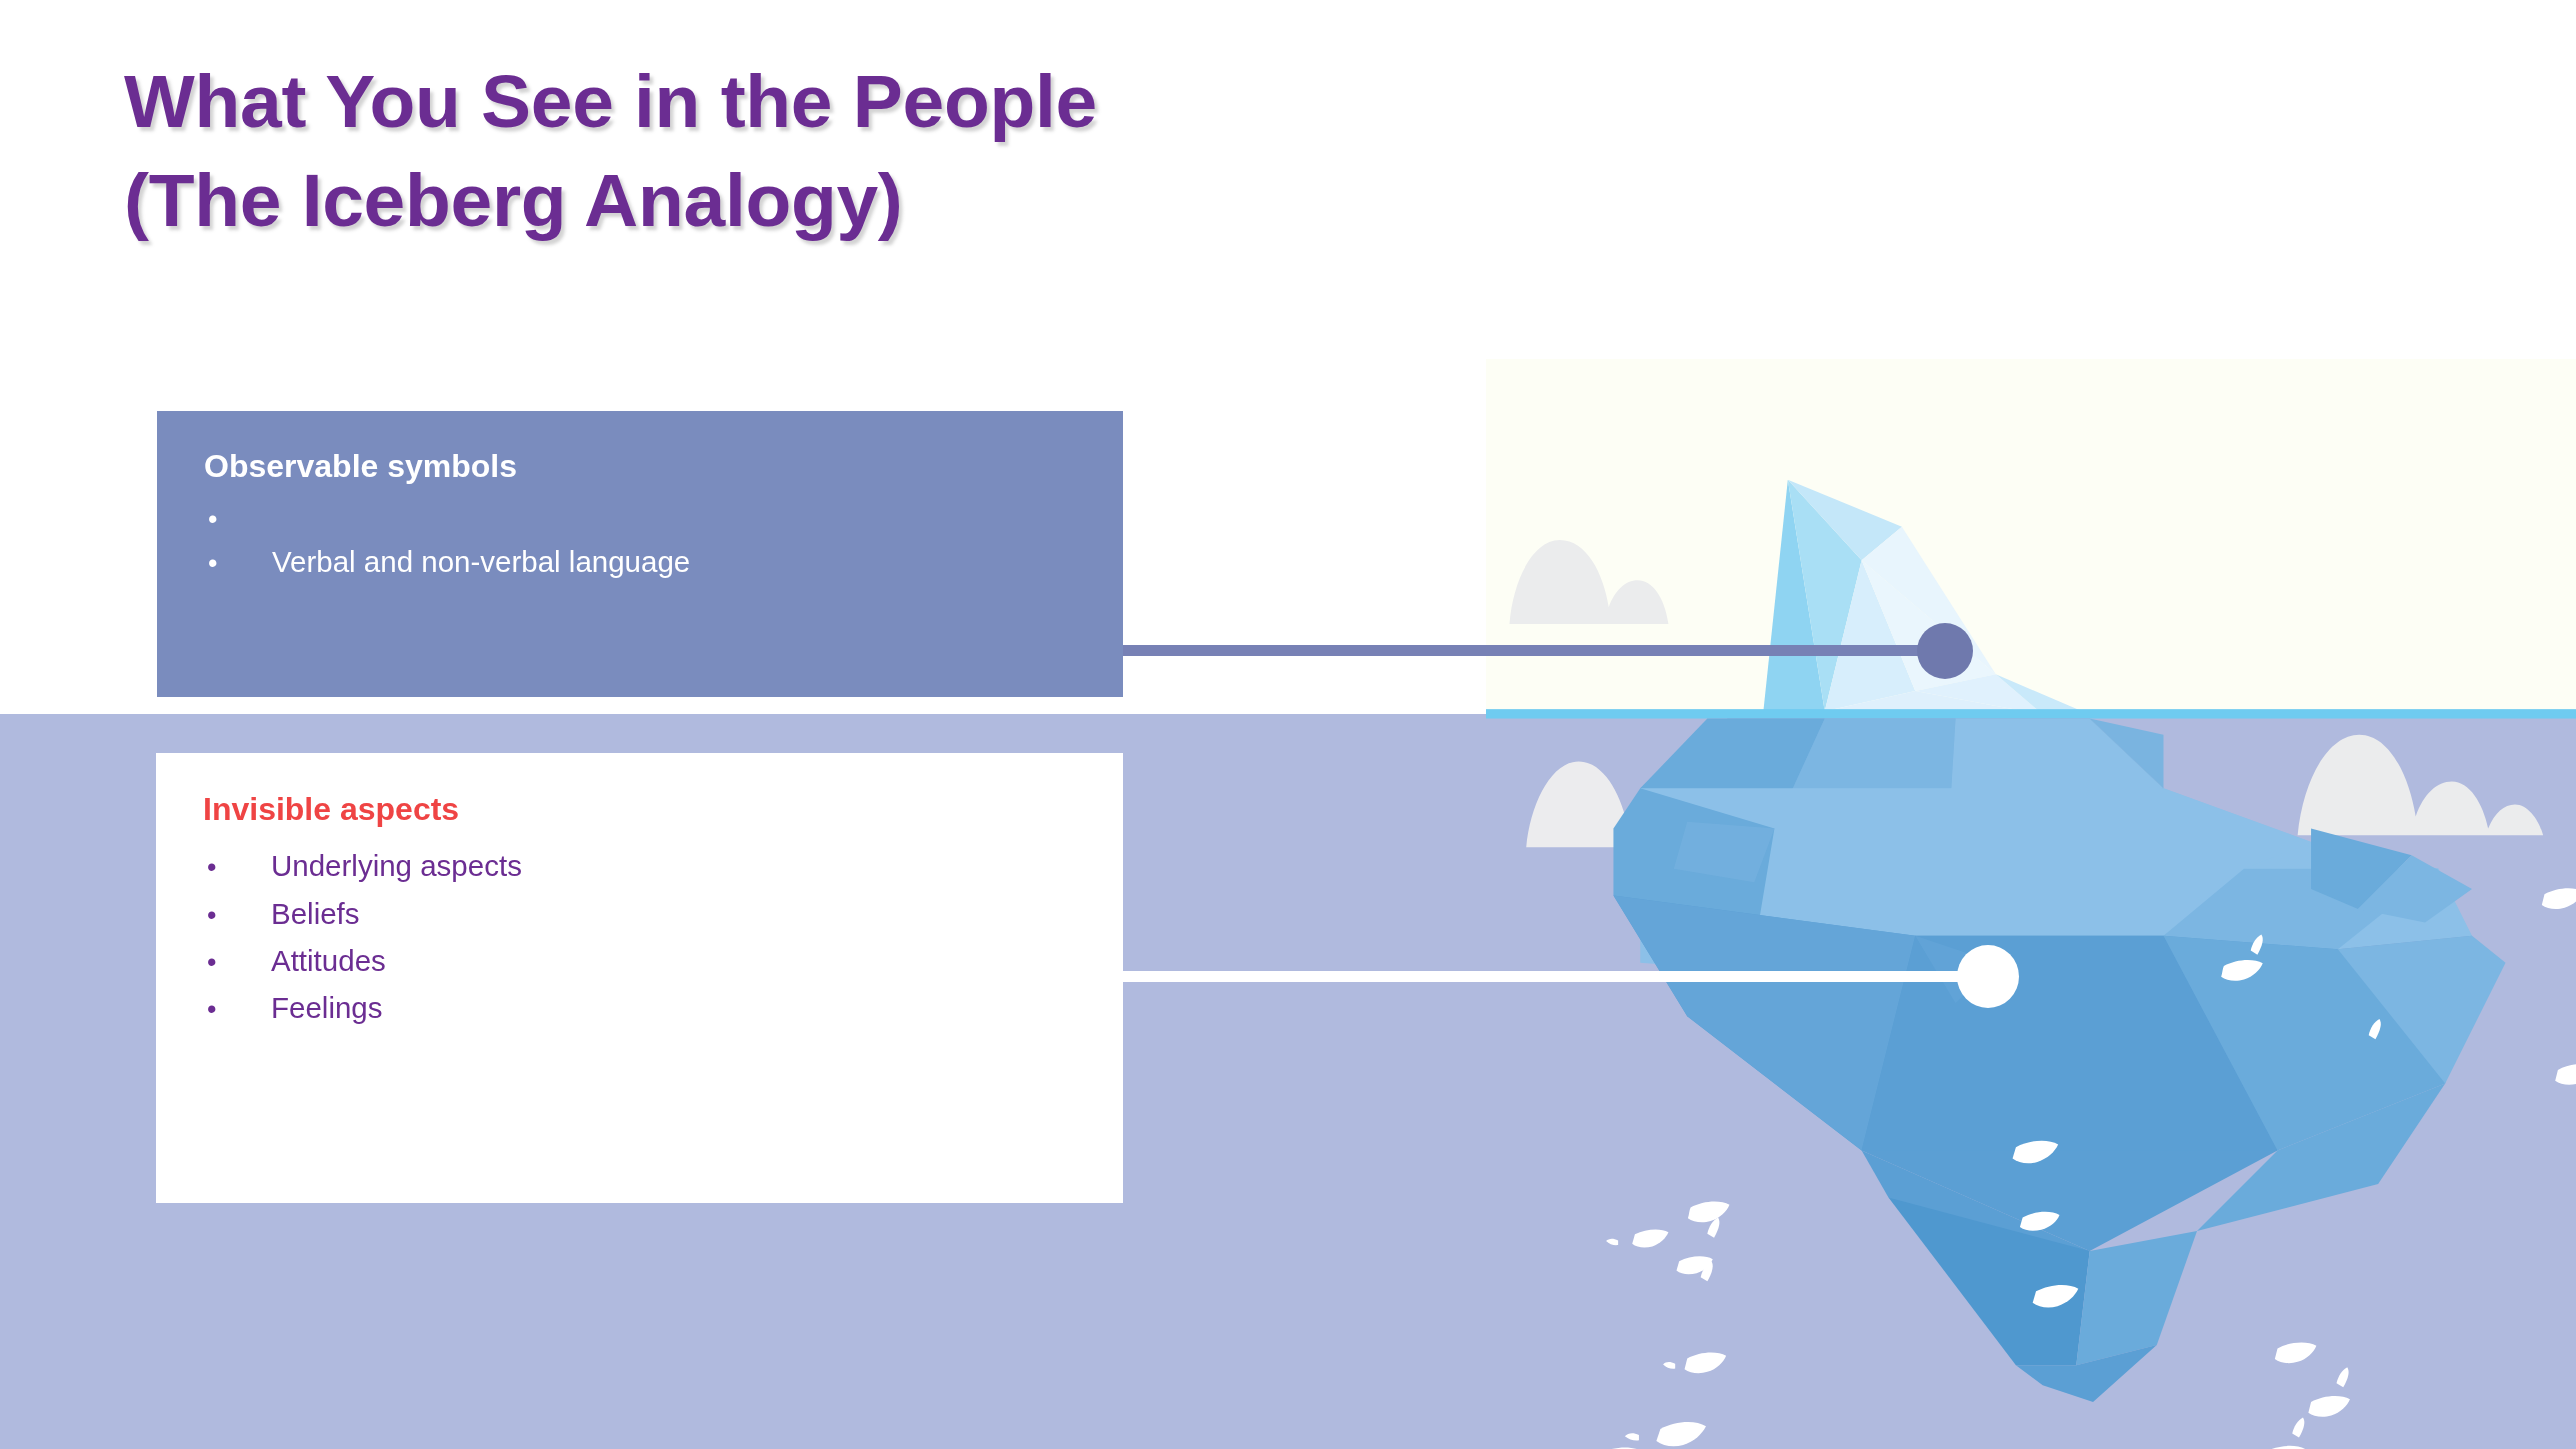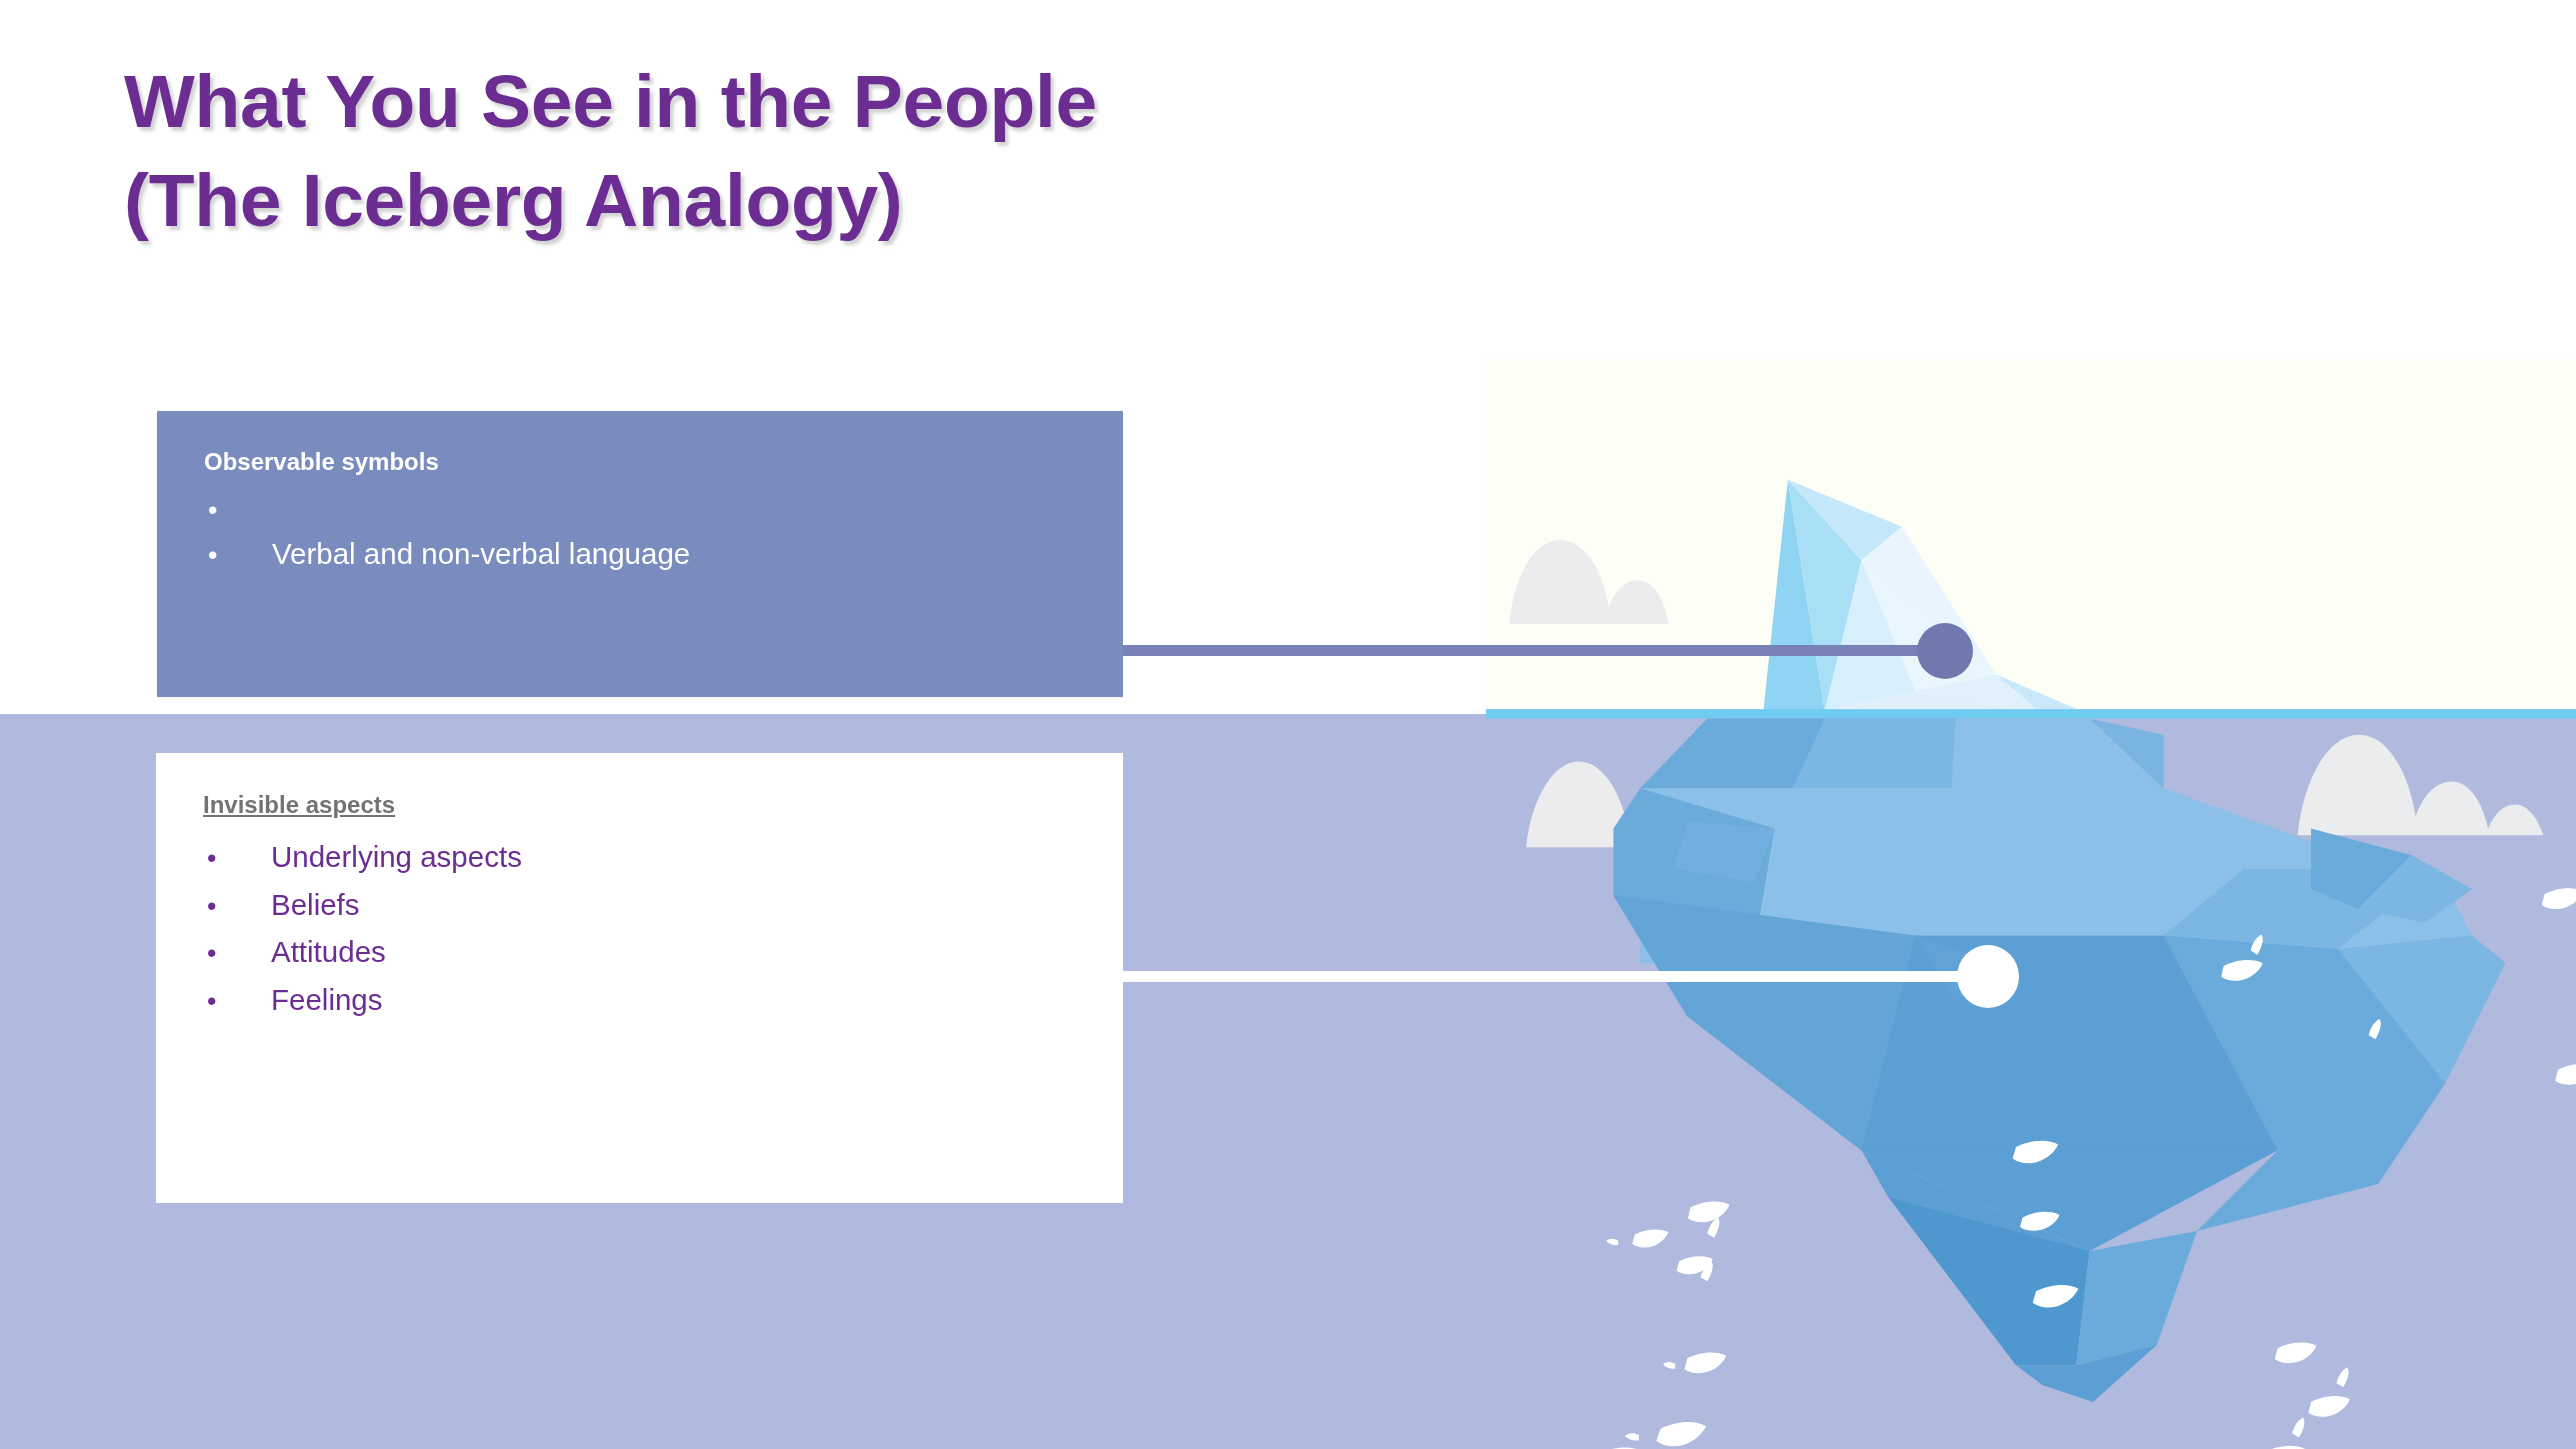--- a/index.html
+++ b/index.html
@@ -122,27 +122,27 @@
   .card-invisible {
     left: 156px;
     top: 753px;
     width: 967px;
     height: 450px;
     background: #ffffff;
     padding: 39px 47px 0 47px;
   }
 
   .card-heading {
-    font-size: 24px;
+    font-size: 32px;
     font-weight: 700;
     line-height: 1.1;
     margin: 0 0 6.7px 0;
   }
   .card-observable .card-heading { color: #ffffff; }
-  .card-invisible .card-heading { color: #737373; text-decoration: underline; }
+  .card-invisible .card-heading { color: #ef4444; }
 
   .bullet-list {
     list-style: none;
     margin: 0;
     padding: 0;
   }
   .bullet-item {
     display: flex;
     align-items: baseline;
     font-size: 29.5px;

